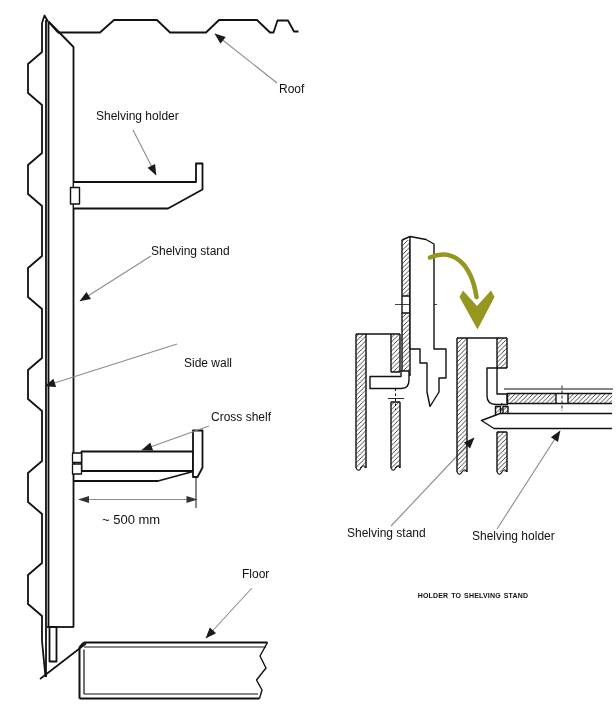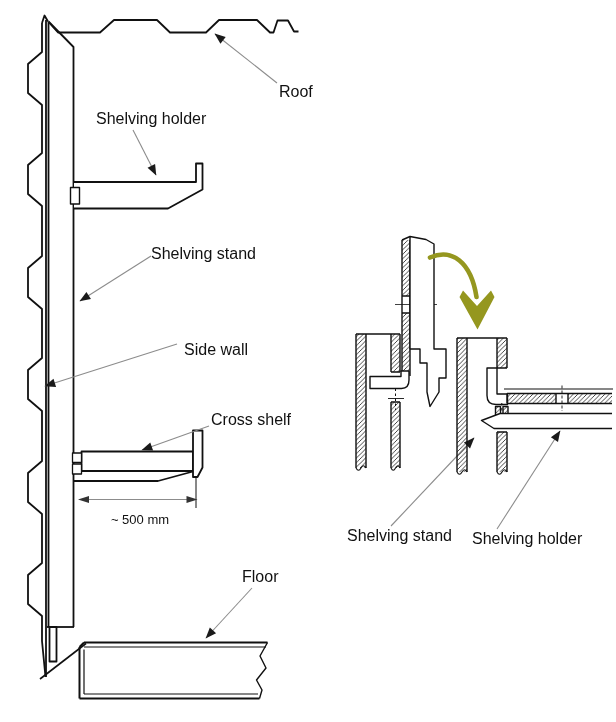--- a/index.html
+++ b/index.html
@@ -1,20 +1,20 @@
 <!DOCTYPE html>
 <html><head>
 <meta charset="utf-8">
 <style>
   html,body{margin:0;padding:0;background:#ffffff;}
   .stage{position:relative;width:616px;height:722px;background:#fff;overflow:hidden;
          font-family:"Liberation Sans",sans-serif;}
   .stage svg{position:absolute;left:0;top:0;}
-  .lbl{position:absolute;font-size:16px;line-height:1.2;color:#111;white-space:nowrap;}
-  .lbl-dim{font-size:13px;width:76px;text-align:center;}
+  .lbl{position:absolute;font-size:12px;line-height:1.2;color:#111;white-space:nowrap;}
+  .lbl-dim{font-size:13px;width:76px;text-align:left;}
   .lbl-caption{width:260px;text-align:center;font-weight:bold;font-size:9.5px;
                font-variant:small-caps;line-height:1.5;letter-spacing:.2px;white-space:normal;}
 </style>
 </head>
 <body>
 
 <div class="stage">
 
 <svg width="616" height="722" viewBox="0 0 616 722">
   <defs>
@@ -137,22 +137,23 @@
 
   <g>
     <path d="M430,257.5 C452,248 471,262 476.5,297" fill="none" stroke="#95971f" stroke-width="4.6" stroke-linecap="round"></path>
     <polygon points="463,290.5 477,306 491,290.5 494.5,297 477.5,329.5 459.5,297" fill="#95971f"></polygon>
   </g>
 </svg>
 
 <div class="lbl" style="left:279px;top:82px">Roof</div>
 <div class="lbl" style="left:96px;top:109px">Shelving holder</div>
 <div class="lbl" style="left:151px;top:244px">Shelving stand</div>
-<div class="lbl" style="left:184px;top:340px">Side wall</div>
+<div class="lbl" style="left:184px;top:356px">Side wall</div>
 <div class="lbl" style="left:211px;top:410px">Cross shelf</div>
 <div class="lbl lbl-dim" style="left:102px;top:512px">~ 500 mm</div>
 <div class="lbl" style="left:242px;top:567px">Floor</div>
 <div class="lbl" style="left:347px;top:526px">Shelving stand</div>
 <div class="lbl" style="left:472px;top:529px">Shelving holder</div>
 <div class="lbl lbl-caption" style="left:343px;top:588px">
+  <div>holder to shelving stand</div>
 </div>
 
 </div>
 
 </body></html>

